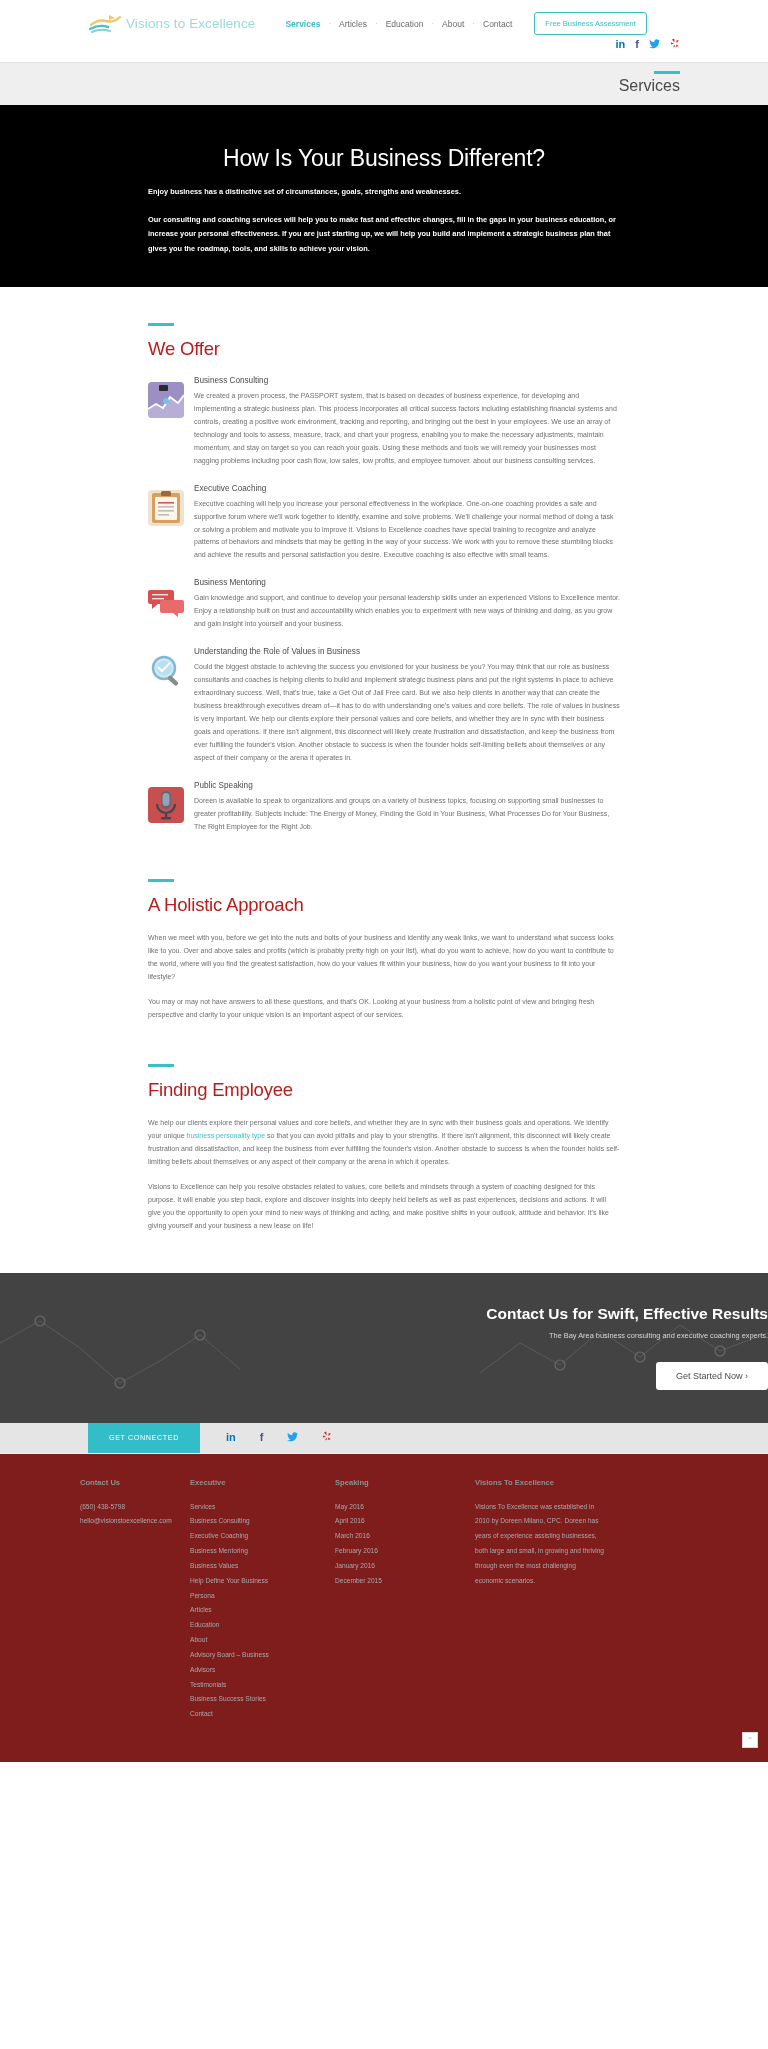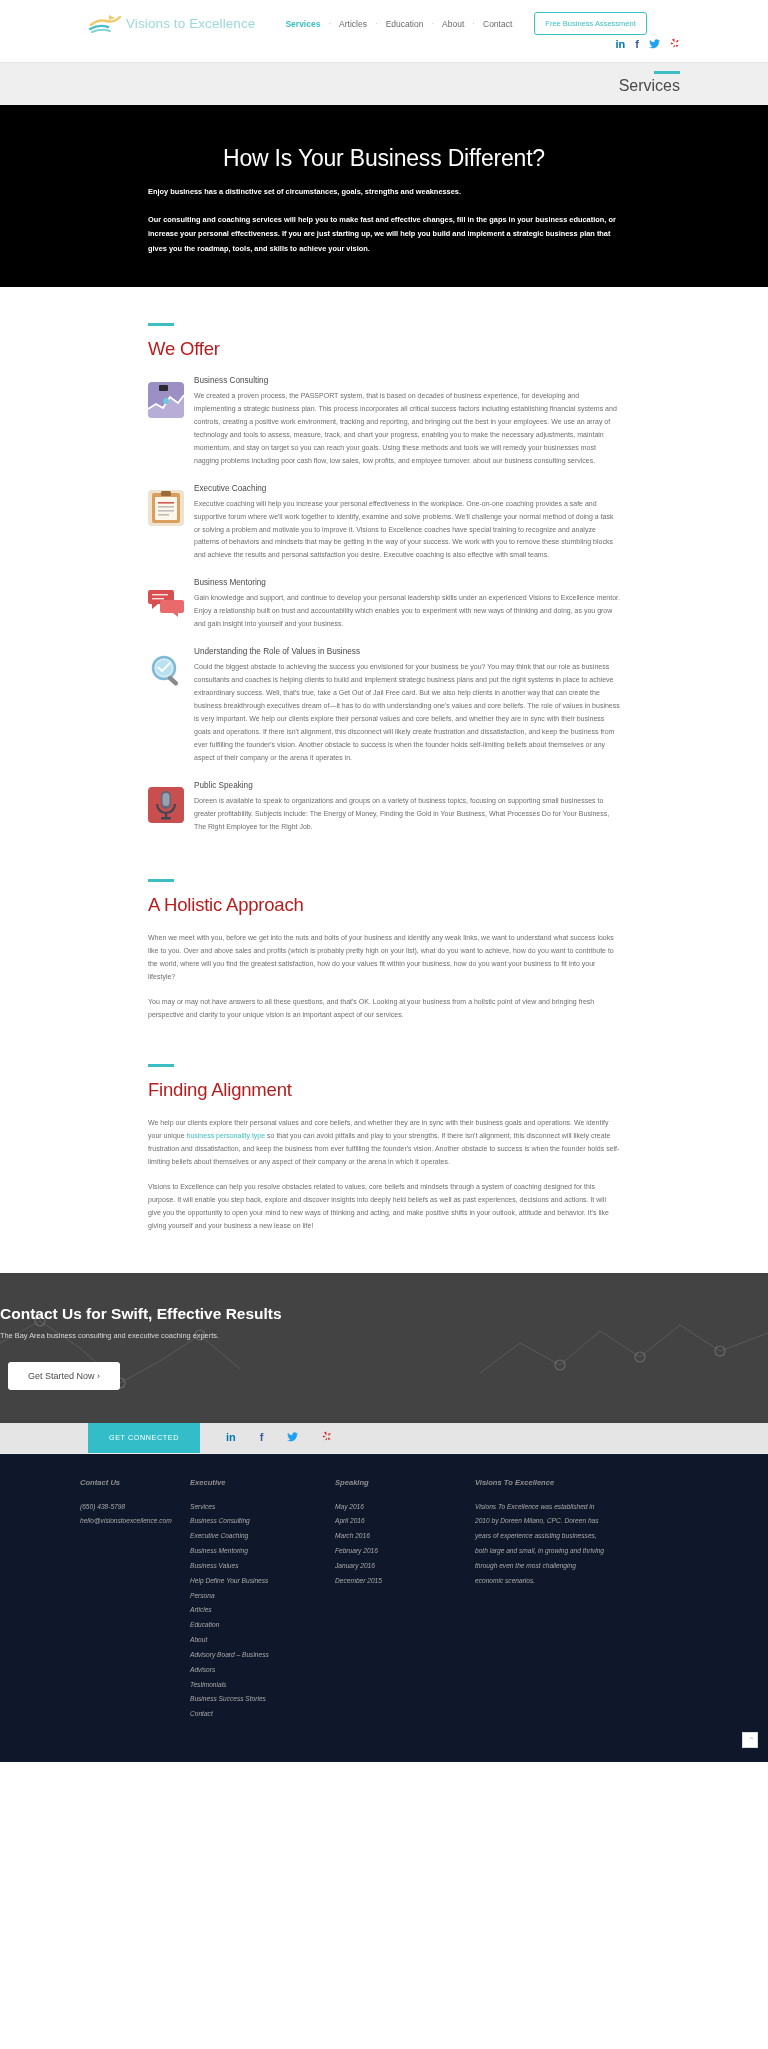--- a/index.html
+++ b/index.html
@@ -167,21 +167,21 @@
 
   
   .cta-band {
     margin-top: 40px;
     background: #434343;
     height: 150px;
     position: relative;
     overflow: hidden;
     display: flex;
     flex-direction: column;
-    align-items: flex-start;
+    align-items: flex-end;
     justify-content: center;
   }
   .cta-band svg.netlines { position: absolute; inset: 0; width: 100%; height: 100%; }
   .cta-band h3 {
     color: #fff;
     font-size: 15.5px;
     font-weight: bold;
     margin-bottom: 8px;
     position: relative;
     z-index: 2;
@@ -223,23 +223,22 @@
     letter-spacing: .6px;
     display: flex;
     align-items: center;
     justify-content: center;
     width: 112px;
   }
   .connect-socials { display: flex; align-items: center; gap: 24px; padding-left: 26px; }
 
   
   .site-footer {
-    background: #0f172a;
+    background: #7f1d1d;
     padding: 24px 8px 40px 0;
-    font-style: italic;
   }
   .footer-grid {
     width: 600px;
     margin: 0 auto;
     display: grid;
     grid-template-columns: 110px 145px 140px 130px;
     gap: 0;
   }
   .fcol h4 {
     font-size: 7.6px;
@@ -416,21 +415,21 @@
 
   <section class="content prose-sec">
     <div class="accent-rule-left"></div>
     <h2 class="sec-title">A Holistic Approach</h2>
     <p>When we meet with you, before we get into the nuts and bolts of your business and identify any weak links, we want to understand what success looks like to you. Over and above sales and profits (which is probably pretty high on your list), what do you want to achieve, how do you want to contribute to the world, where will you find the greatest satisfaction, how do your values fit within your business, how do you want your business to fit into your lifestyle?</p>
     <p>You may or may not have answers to all these questions, and that's OK. Looking at your business from a holistic point of view and bringing fresh perspective and clarity to your unique vision is an important aspect of our services.</p>
   </section>
 
   <section class="content prose-sec">
     <div class="accent-rule-left"></div>
-    <h2 class="sec-title">Finding Alignment</h2>
+    <h2 class="sec-title">Finding Employee</h2>
     <p>
       <span>We help our clients explore their personal values and core beliefs, and whether they are in sync with their business goals and operations. We identify your unique </span><a href="#">business personality type</a><span> so that you can avoid pitfalls and play to your strengths. If there isn't alignment, this disconnect will likely create frustration and dissatisfaction, and keep the business from ever fulfilling the founder's vision. Another obstacle to success is when the founder holds self-limiting beliefs about themselves or any aspect of their company or the arena in which it operates.</span>
     </p>
     <p>Visions to Excellence can help you resolve obstacles related to values, core beliefs and mindsets through a system of coaching designed for this purpose. It will enable you step back, explore and discover insights into deeply held beliefs as well as past experiences, decisions and actions. It will give you the opportunity to open your mind to new ways of thinking and acting, and make positive shifts in your outlook, attitude and behavior. It's like giving yourself and your business a new lease on life!</p>
   </section>
 
   <section class="cta-band">
     <svg class="netlines" viewBox="0 0 768 150" preserveAspectRatio="none">
       <g stroke="#5a5a5a" stroke-width="1" fill="none">
         <polyline points="0,70 40,48 80,75 120,110 160,88 200,62 240,96"></polyline>

